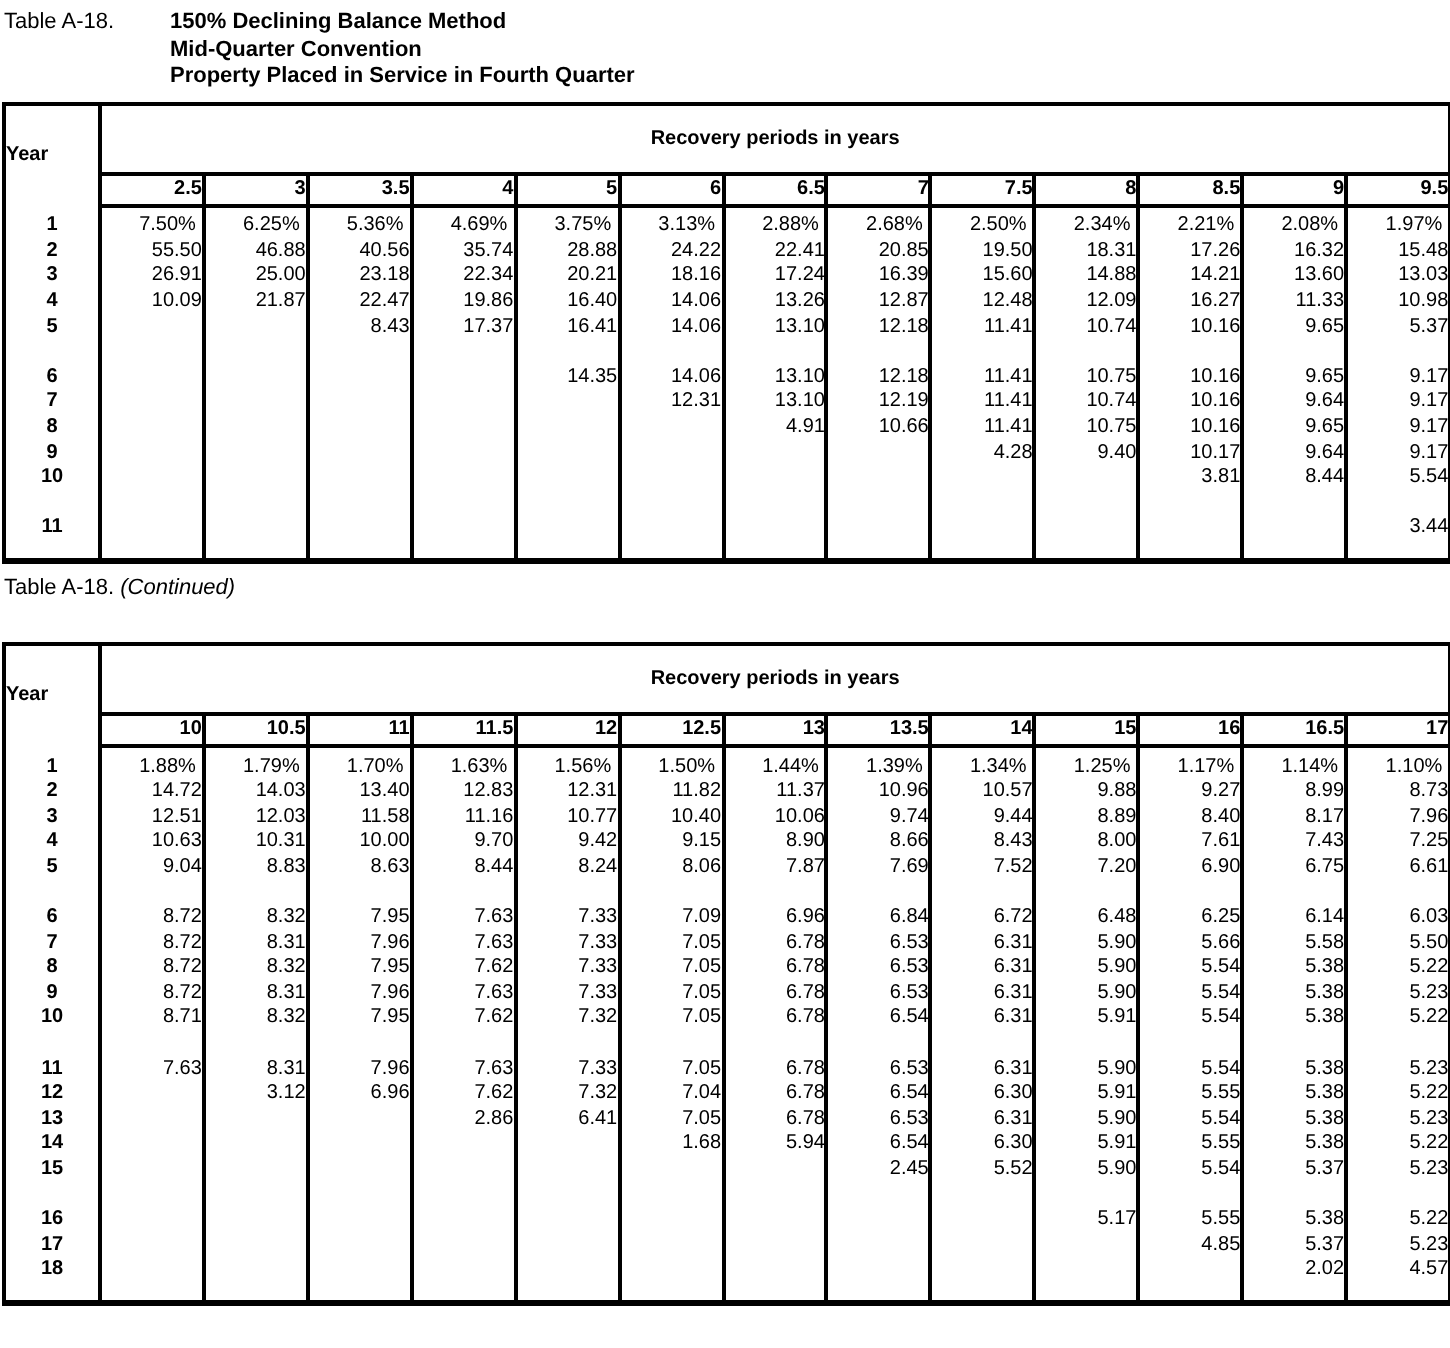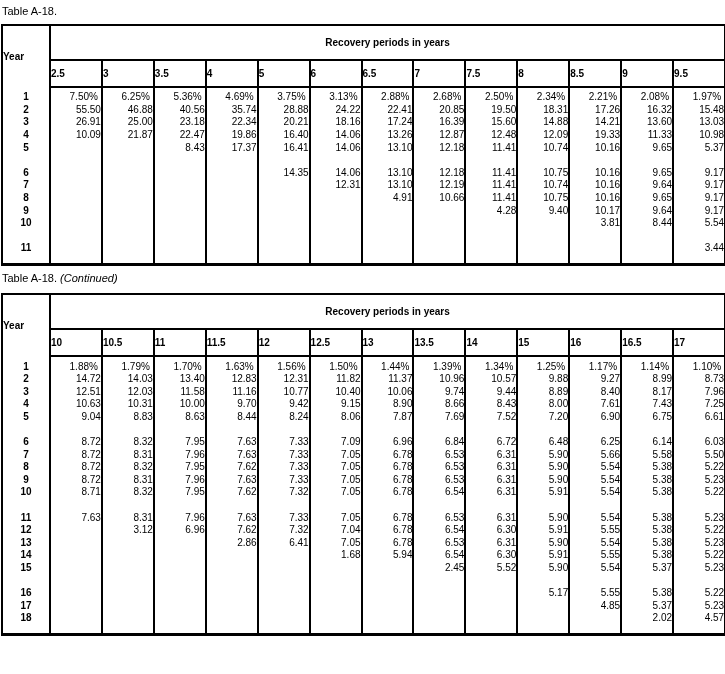--- a/index.html
+++ b/index.html
@@ -23,21 +23,21 @@
     min-width: 83px;
     line-height: 13.5px;
     white-space: nowrap;
   }
   .caption .cap-lines {
     font-size: 11px;
     font-weight: bold;
     line-height: 13.5px;
   }
   .caption2 {
-    padding: 6px 0 8px 2px;
+    padding: 6px 0 20px 2px;
     font-size: 11px;
     line-height: 13px;
   }
   .caption2 .cap-label { font-weight: normal; }
   .caption2 .cap-cont { font-style: italic; font-weight: normal; }
 
   table.dep {
     border-collapse: collapse;
     table-layout: fixed;
     width: 723px;
@@ -61,22 +61,22 @@
   }
   .year-h {
     font-weight: bold;
     font-size: 10.5px;
     text-align: left;
     vertical-align: middle;
   }
   .period-h {
     font-weight: bold;
     font-size: 10.5px;
-    text-align: left;
-    height: 27px;
+    text-align: right;
+    height: 16px;
     border-left: 2px solid #000;
     border-bottom: 2px solid #000;
     vertical-align: middle;
     margin-left: 35px;
   }
   tbody tr.data-row td { height: 12.6px; }
   tbody tr.spacer-row td { height: 12.6px; }
   tbody tr.pad-top td { height: 4px; }
   tbody tr.pad-bottom td { height: 10px; }
   td.year-c {
@@ -91,20 +91,25 @@
     font-weight: normal;
     vertical-align: middle;
   }
   td.val.pct { padding-right: 3px; }
 </style>
 </head>
 <body>
 
 <div class="caption">
   <div class="cap-label">Table A-18.</div>
+  <div class="cap-lines">
+    <div>150% Declining Balance Method</div>
+    <div>Mid-Quarter Convention</div>
+    <div>Property Placed in Service in Fourth Quarter</div>
+  </div>
 </div>
 
 <div id="table1-root">
     <table class="dep">
       <colgroup>
         <col style="width: 48px;">
         <col style="width: 51.9231px;">
         <col style="width: 51.9231px;">
         <col style="width: 51.9231px;">
         <col style="width: 51.9231px;">
@@ -209,21 +214,21 @@
           <td class="val">10.09</td>
           <td class="val">21.87</td>
           <td class="val">22.47</td>
           <td class="val">19.86</td>
           <td class="val">16.40</td>
           <td class="val">14.06</td>
           <td class="val">13.26</td>
           <td class="val">12.87</td>
           <td class="val">12.48</td>
           <td class="val">12.09</td>
-          <td class="val">19.33</td>
+          <td class="val">16.27</td>
           <td class="val">11.33</td>
           <td class="val">10.98</td>
         </tr>
         <tr class="data-row">
           <td class="year-c">5</td>
           <td class="val"></td>
           <td class="val"></td>
           <td class="val">8.43</td>
           <td class="val">17.37</td>
           <td class="val">16.41</td>

